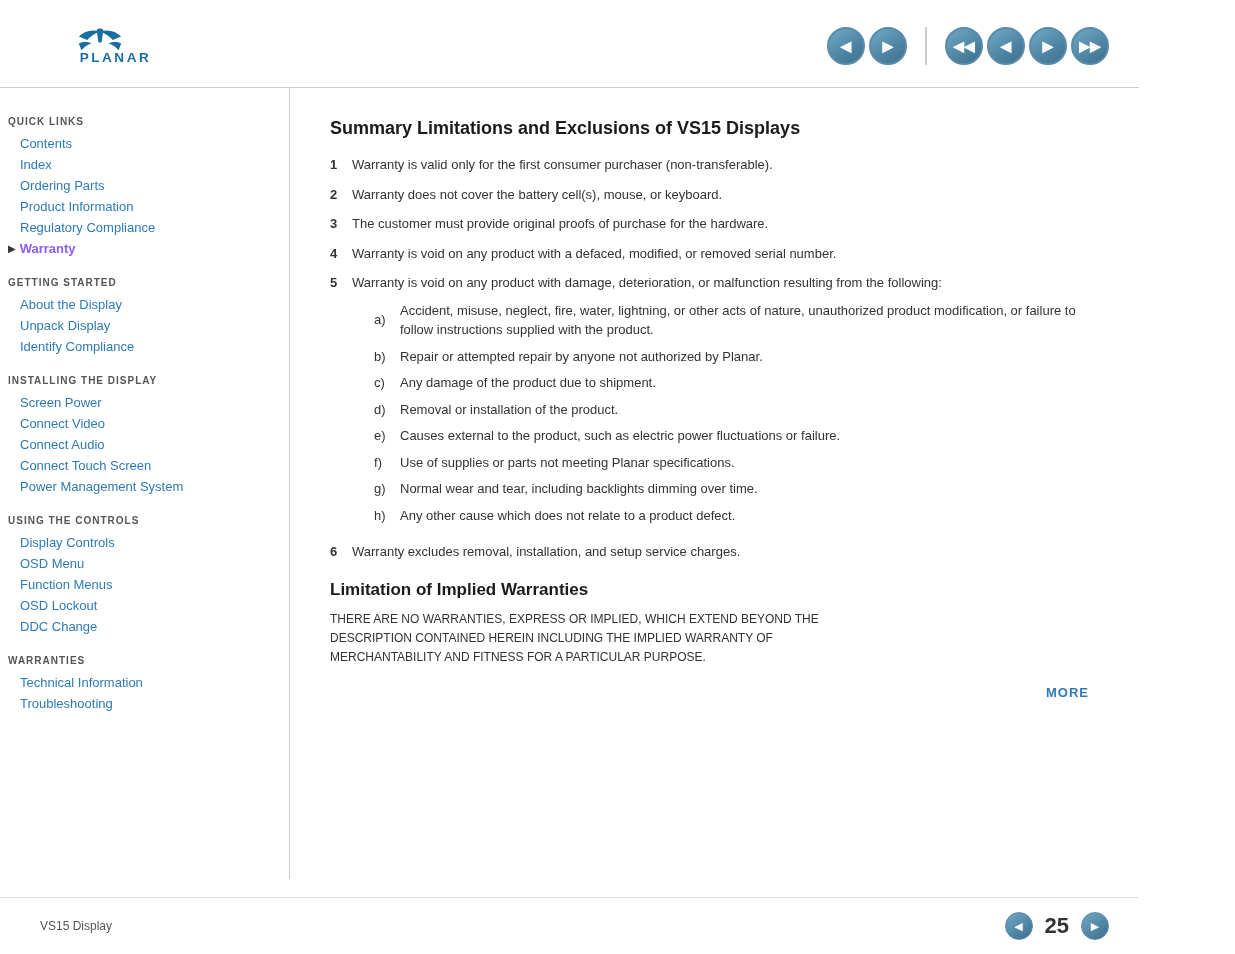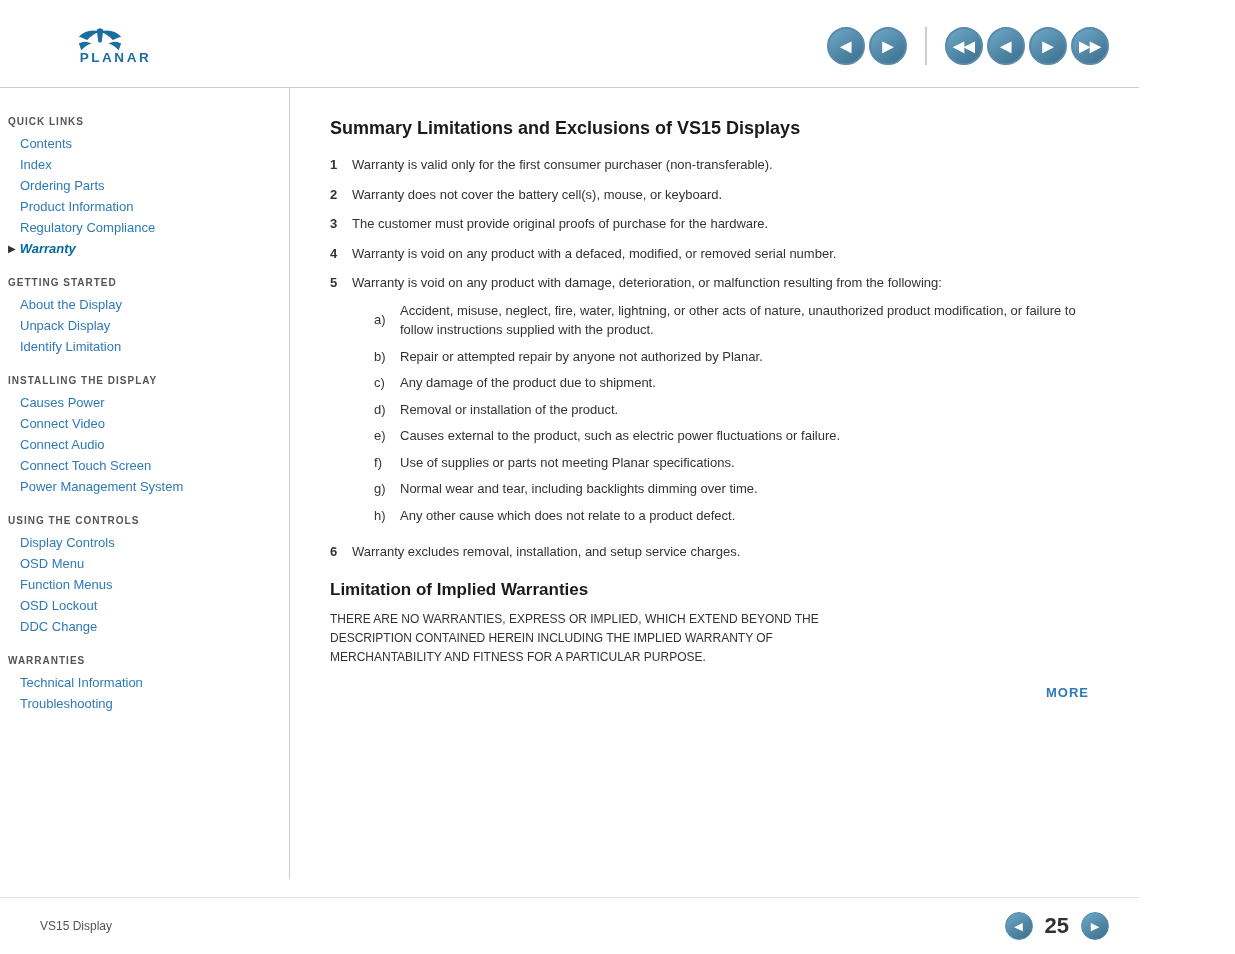--- a/index.html
+++ b/index.html
@@ -89,22 +89,21 @@
     .sidebar-link {
       display: block;
       color: #2e7ab6;
       text-decoration: none;
       padding: 3px 0 3px 12px;
       font-size: 13px;
       cursor: pointer;
     }
     .sidebar-link.active {
       font-weight: bold;
-      color: #0369a1;
-      font-style: italic;
+      color: #8b5cf6;
     }
     .sidebar-link-row {
       display: flex;
       align-items: center;
     }
     .arrow-indicator {
       color: #333;
       font-size: 10px;
       margin-right: 4px;
     }
@@ -286,24 +285,24 @@
       <a class="sidebar-link">Product Information</a>
       <a class="sidebar-link">Regulatory Compliance</a>
       <div class="sidebar-link-row">
         <span class="arrow-indicator">▶</span>
         <a class="sidebar-link active" style="padding-left:0">Warranty</a>
       </div>
 
       <div class="sidebar-section-label">GETTING STARTED</div>
       <a class="sidebar-link">About the Display</a>
       <a class="sidebar-link">Unpack Display</a>
-      <a class="sidebar-link">Identify Limitation</a>
+      <a class="sidebar-link">Identify Compliance</a>
 
       <div class="sidebar-section-label">INSTALLING THE DISPLAY</div>
-      <a class="sidebar-link">Causes Power</a>
+      <a class="sidebar-link">Screen Power</a>
       <a class="sidebar-link">Connect Video</a>
       <a class="sidebar-link">Connect Audio</a>
       <a class="sidebar-link">Connect Touch Screen</a>
       <a class="sidebar-link">Power Management System</a>
 
       <div class="sidebar-section-label">USING THE CONTROLS</div>
       <a class="sidebar-link">Display Controls</a>
       <a class="sidebar-link">OSD Menu</a>
       <a class="sidebar-link">Function Menus</a>
       <a class="sidebar-link">OSD Lockout</a>

